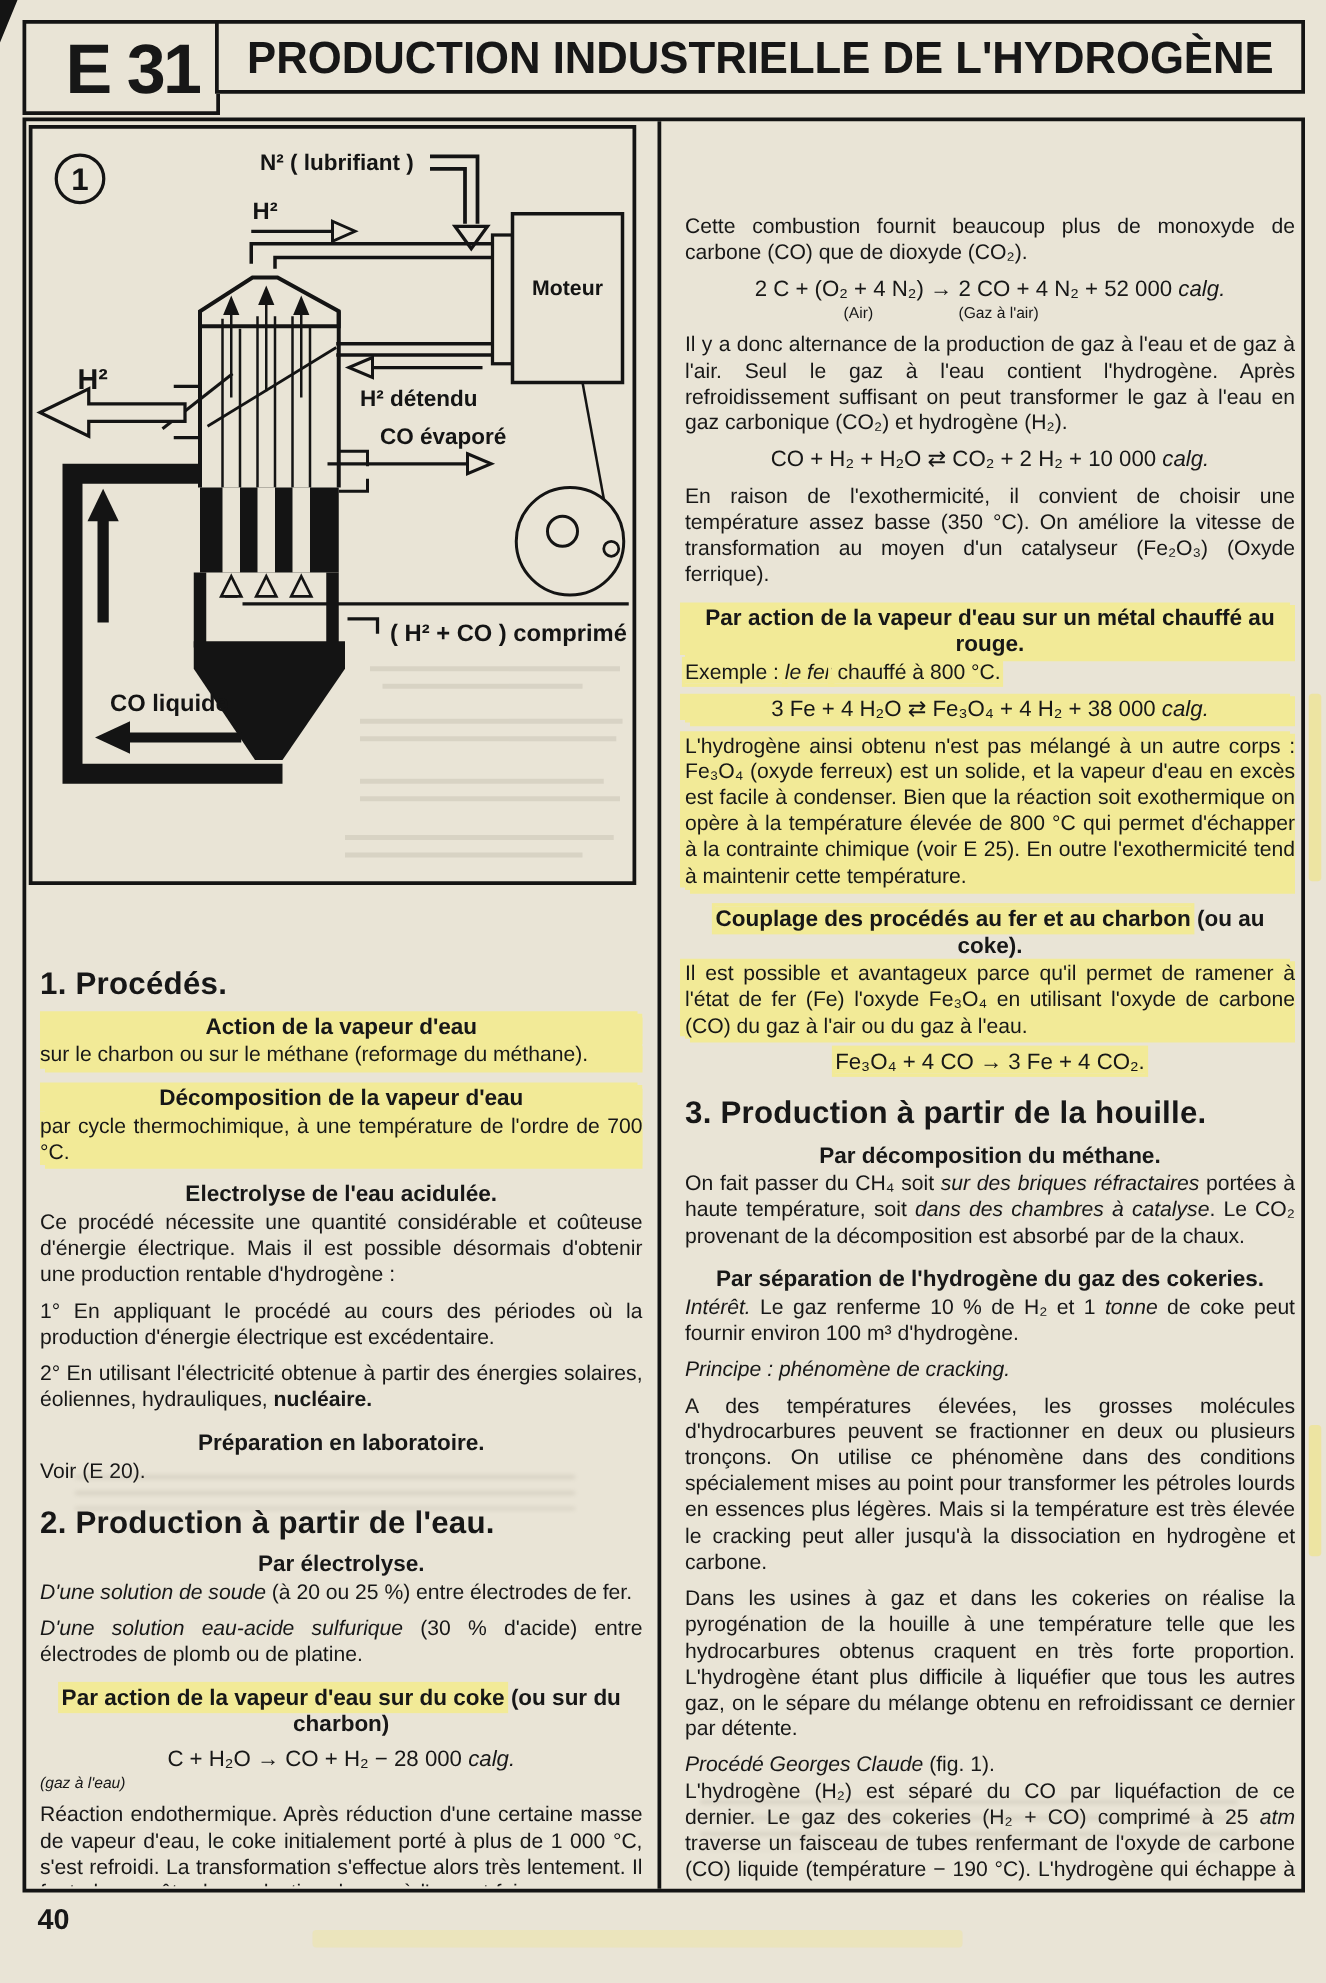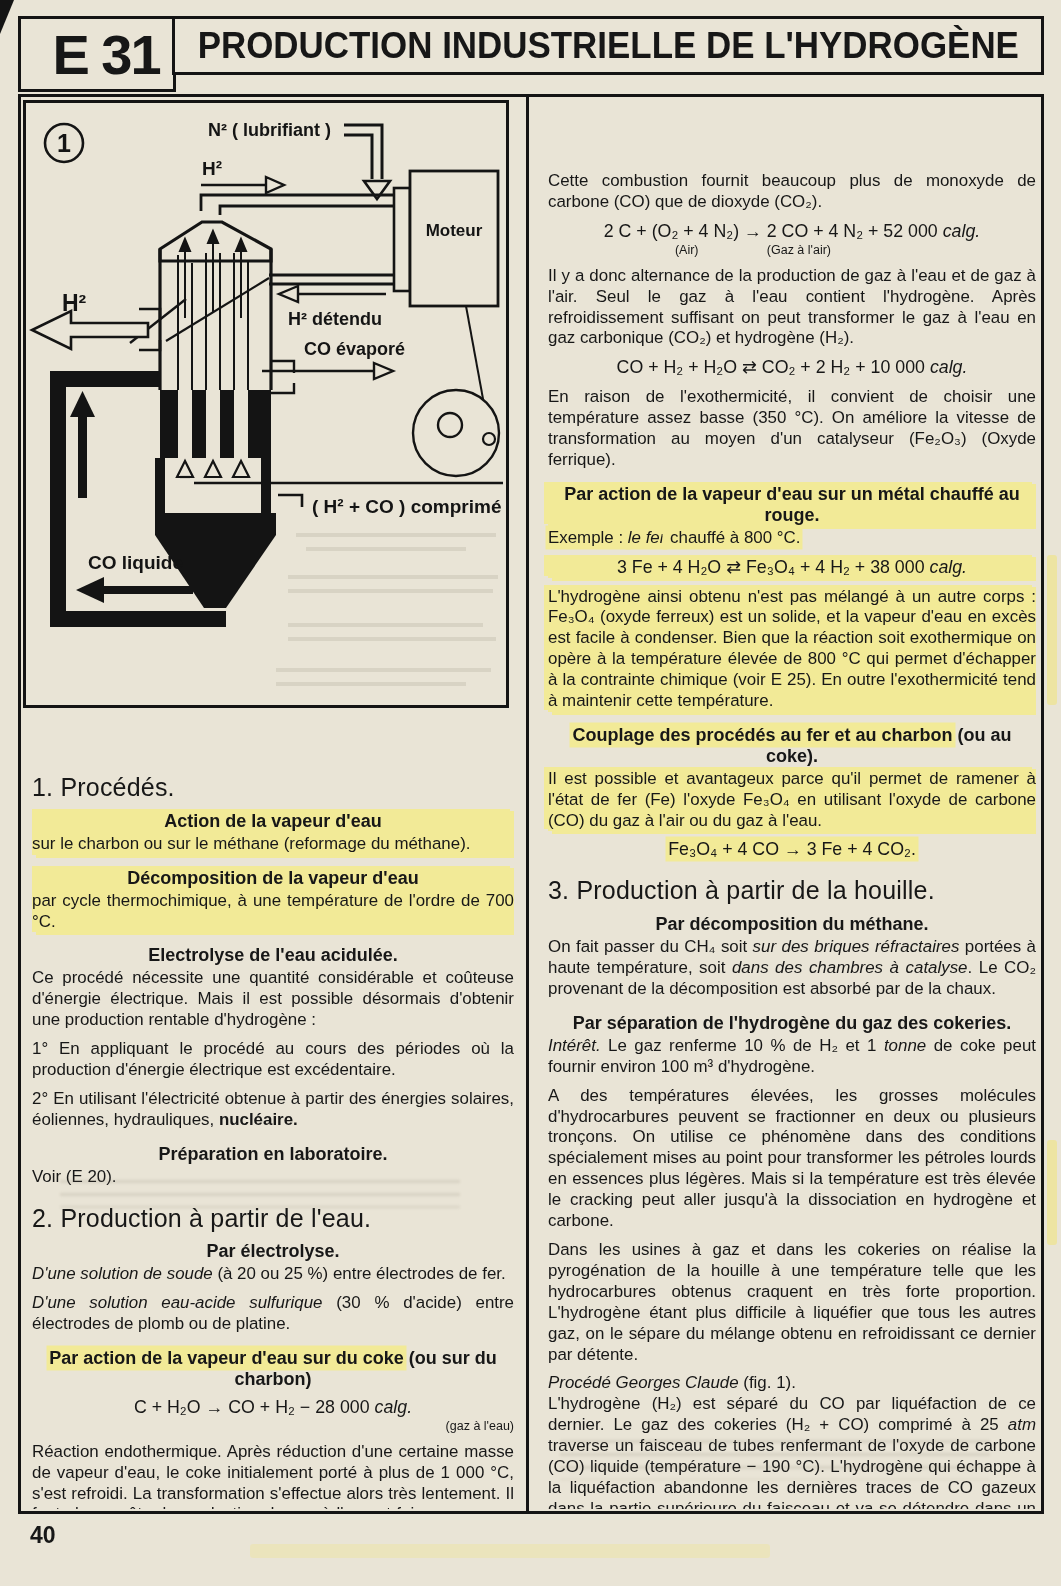--- a/index.html
+++ b/index.html
@@ -25,27 +25,27 @@
   
   #figure-box{position:absolute;left:2px;top:3px;width:486px;height:608px;border:3px solid #141414;box-sizing:border-box;}
   #figure-box svg{display:block;}
 
   
   .col{position:absolute;text-align:justify;font-size:16.9px;line-height:20.9px;}
   #left-col{left:11px;top:660px;width:482px;height:752px;overflow:hidden;}
   #right-col{left:521px;top:74px;width:494px;height:1338px;overflow:hidden;padding-left:6px;box-sizing:border-box;}
 
   .blk{margin:0 0 8px 0;}
-  .blk.h1{font-size:25px;font-weight:normal;margin:20px 0 9px 0;text-align:left;letter-spacing:.2px;}
+  .blk.h1{font-size:25px;font-weight:bold;margin:20px 0 9px 0;text-align:left;letter-spacing:.2px;}
   .blk.h2{font-size:18px;font-weight:bold;margin:13px 0 2px 0;text-align:center;}
   .blk.p{margin:0 0 8px 0;}
   .blk.lead{margin-bottom:0;}
   .blk.eq{text-align:center;margin:7px 0 9px 0;font-size:17.8px;}
   .blk .eq-notes{font-size:12.5px;line-height:14px;text-align:left;margin-top:1px;}
-  .blk .eq-notes.center{text-align:right;}
+  .blk .eq-notes.center{text-align:left;font-style:italic;}
   .it{font-style:italic;}
   .bd{font-weight:bold;}
   .hl{background:#f2ea97;box-shadow:0 0 0 2.5px #f2ea97;}
   .hlblk{background:#f2ea97;box-shadow:4px 3px 0 0 #f2ea97,-4px -2px 0 0 #f2ea97;}
 
   
   .figtext{font-family:"Liberation Sans",sans-serif;font-weight:bold;fill:#141414;}
 
   
   #page-number{position:absolute;left:30px;top:1522px;font-size:23px;font-weight:bold;}
@@ -229,20 +229,21 @@
       <div class="blk h2"><span class="bd hl">Couplage des procédés au fer et au charbon</span><span> (ou au coke).</span></div>
       <div class="blk p hlblk"><span>Il est possible et avantageux parce qu'il permet de ramener à l'état de fer (Fe) l'oxyde Fe₃O₄ en utilisant l'oxyde de carbone (CO) du gaz à l'air ou du gaz à l'eau.</span></div>
       <div class="blk eq">
         <div class="eq-line"><span class="hl">Fe₃O₄ + 4 CO → 3 Fe + 4 CO₂.</span></div>
       </div>
       <div class="blk h1"><span>3.  Production à partir de la houille.</span></div>
       <div class="blk h2"><span class="bd">Par décomposition du méthane.</span></div>
       <div class="blk p"><span>On fait passer du CH₄ soit </span><span class="it">sur des briques réfractaires</span><span> portées à haute température, soit </span><span class="it">dans des chambres à catalyse</span><span>. Le CO₂ provenant de la décomposition est absorbé par de la chaux.</span></div>
       <div class="blk h2"><span class="bd">Par séparation de l'hydrogène du gaz des cokeries.</span></div>
       <div class="blk p"><span class="it">Intérêt.</span><span> Le gaz renferme 10 % de H₂ et 1 </span><span class="it">tonne</span><span> de coke peut fournir environ 100 m³ d'hydrogène.</span></div>
+      <div class="blk p"><span class="it">Principe : phénomène de cracking.</span></div>
       <div class="blk p"><span>A des températures élevées, les grosses molécules d'hydrocarbures peuvent se fractionner en deux ou plusieurs tronçons. On utilise ce phénomène dans des conditions spécialement mises au point pour transformer les pétroles lourds en essences plus légères. Mais si la température est très élevée le cracking peut aller jusqu'à la dissociation en hydrogène et carbone.</span></div>
       <div class="blk p"><span>Dans les usines à gaz et dans les cokeries on réalise la pyrogénation de la houille à une température telle que les hydrocarbures obtenus craquent en très forte proportion. L'hydrogène étant plus difficile à liquéfier que tous les autres gaz, on le sépare du mélange obtenu en refroidissant ce dernier par détente.</span></div>
       <div class="blk p lead"><span class="it">Procédé Georges Claude</span><span> (fig. 1).</span></div>
       <div class="blk p"><span>L'hydrogène (H₂) est séparé du CO par liquéfaction de ce dernier. Le gaz des cokeries (H₂ + CO) comprimé à 25 </span><span class="it">atm</span><span> traverse un faisceau de tubes renfermant de l'oxyde de carbone (CO) liquide (température − 190 °C). L'hydrogène qui échappe à la liquéfaction abandonne les dernières traces de CO gazeux dans la partie supérieure du faisceau et va se détendre dans un moteur où il se refroidit. Les lubrifiants usuels étant gelés à la température de fonctionnement du moteur il faut graisser ce dernier avec de l'azote (N₂).</span></div>
     </div>
 </div>
 
 <div id="page-number">40</div>
 <div class="streak" style="left:1047px;top:555px;width:10px;height:150px;"></div>
 <div class="streak" style="left:1047px;top:1140px;width:10px;height:105px;"></div>

